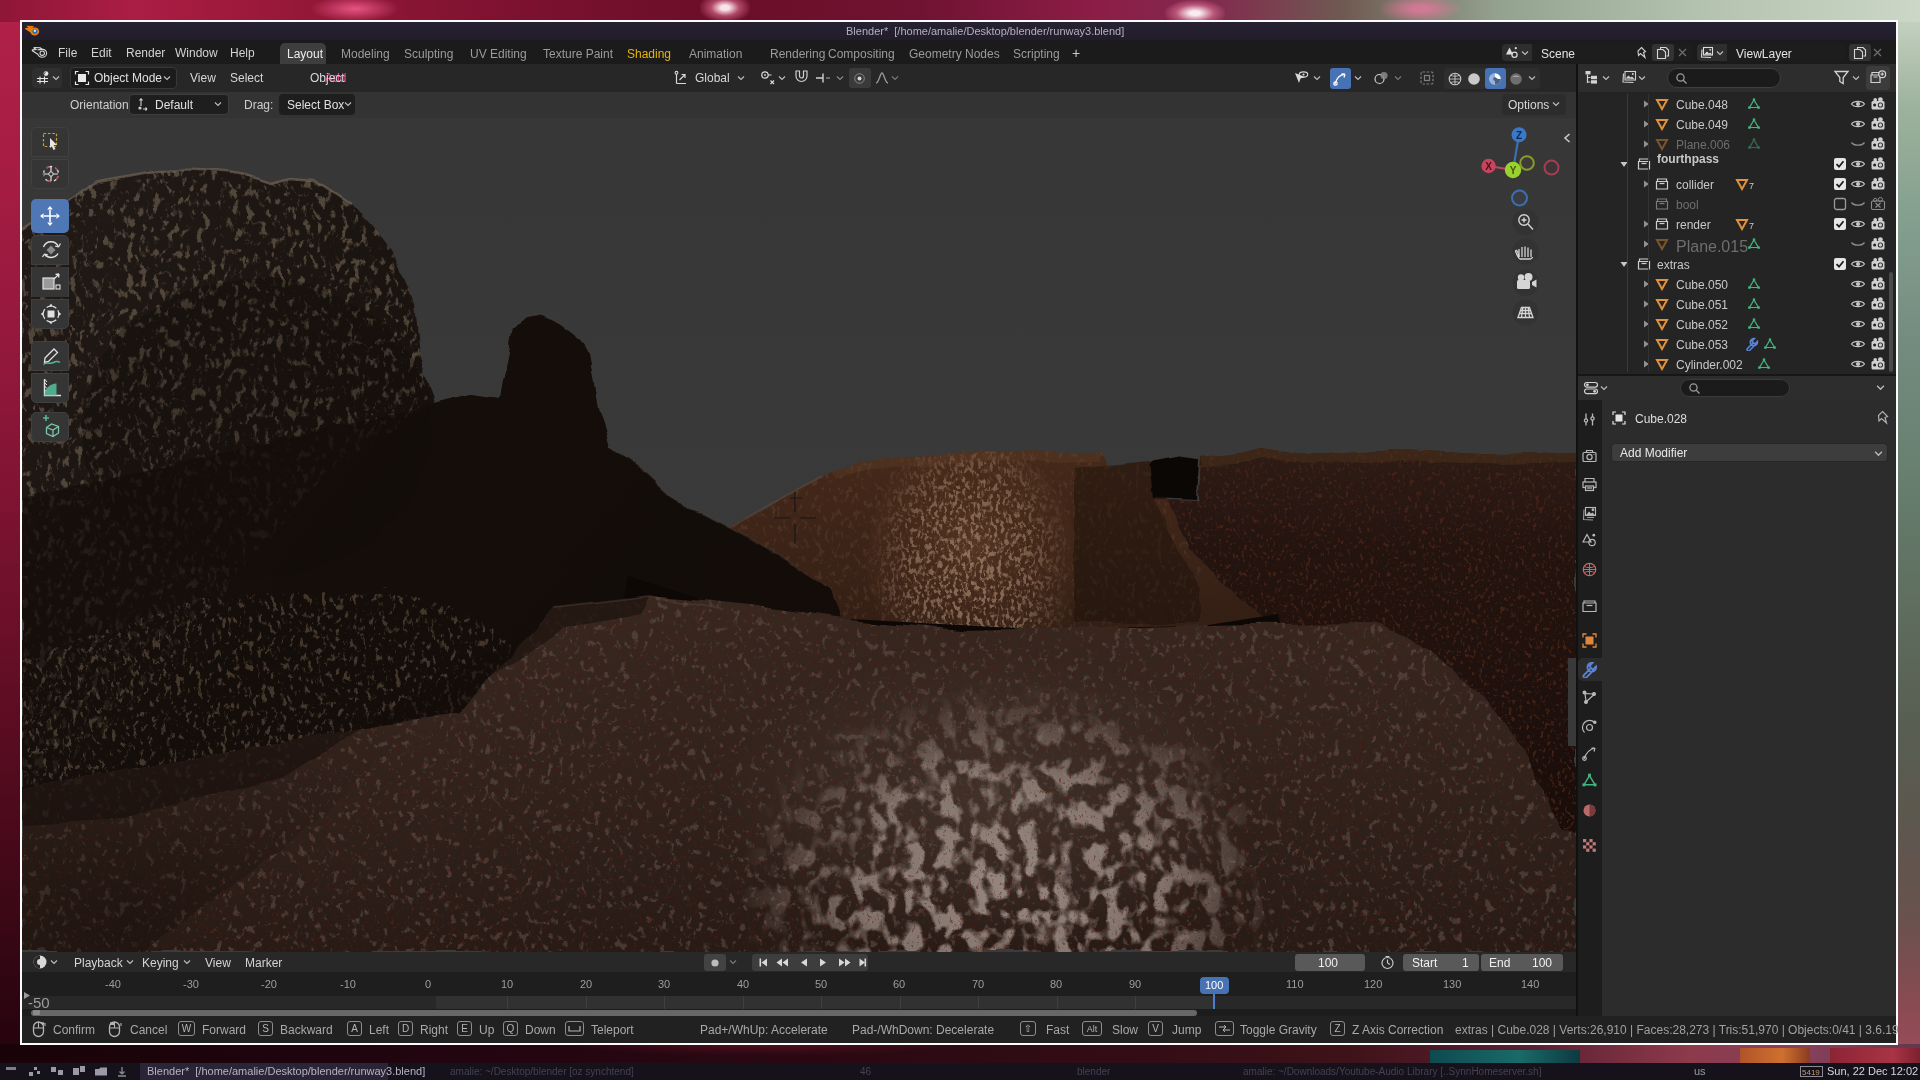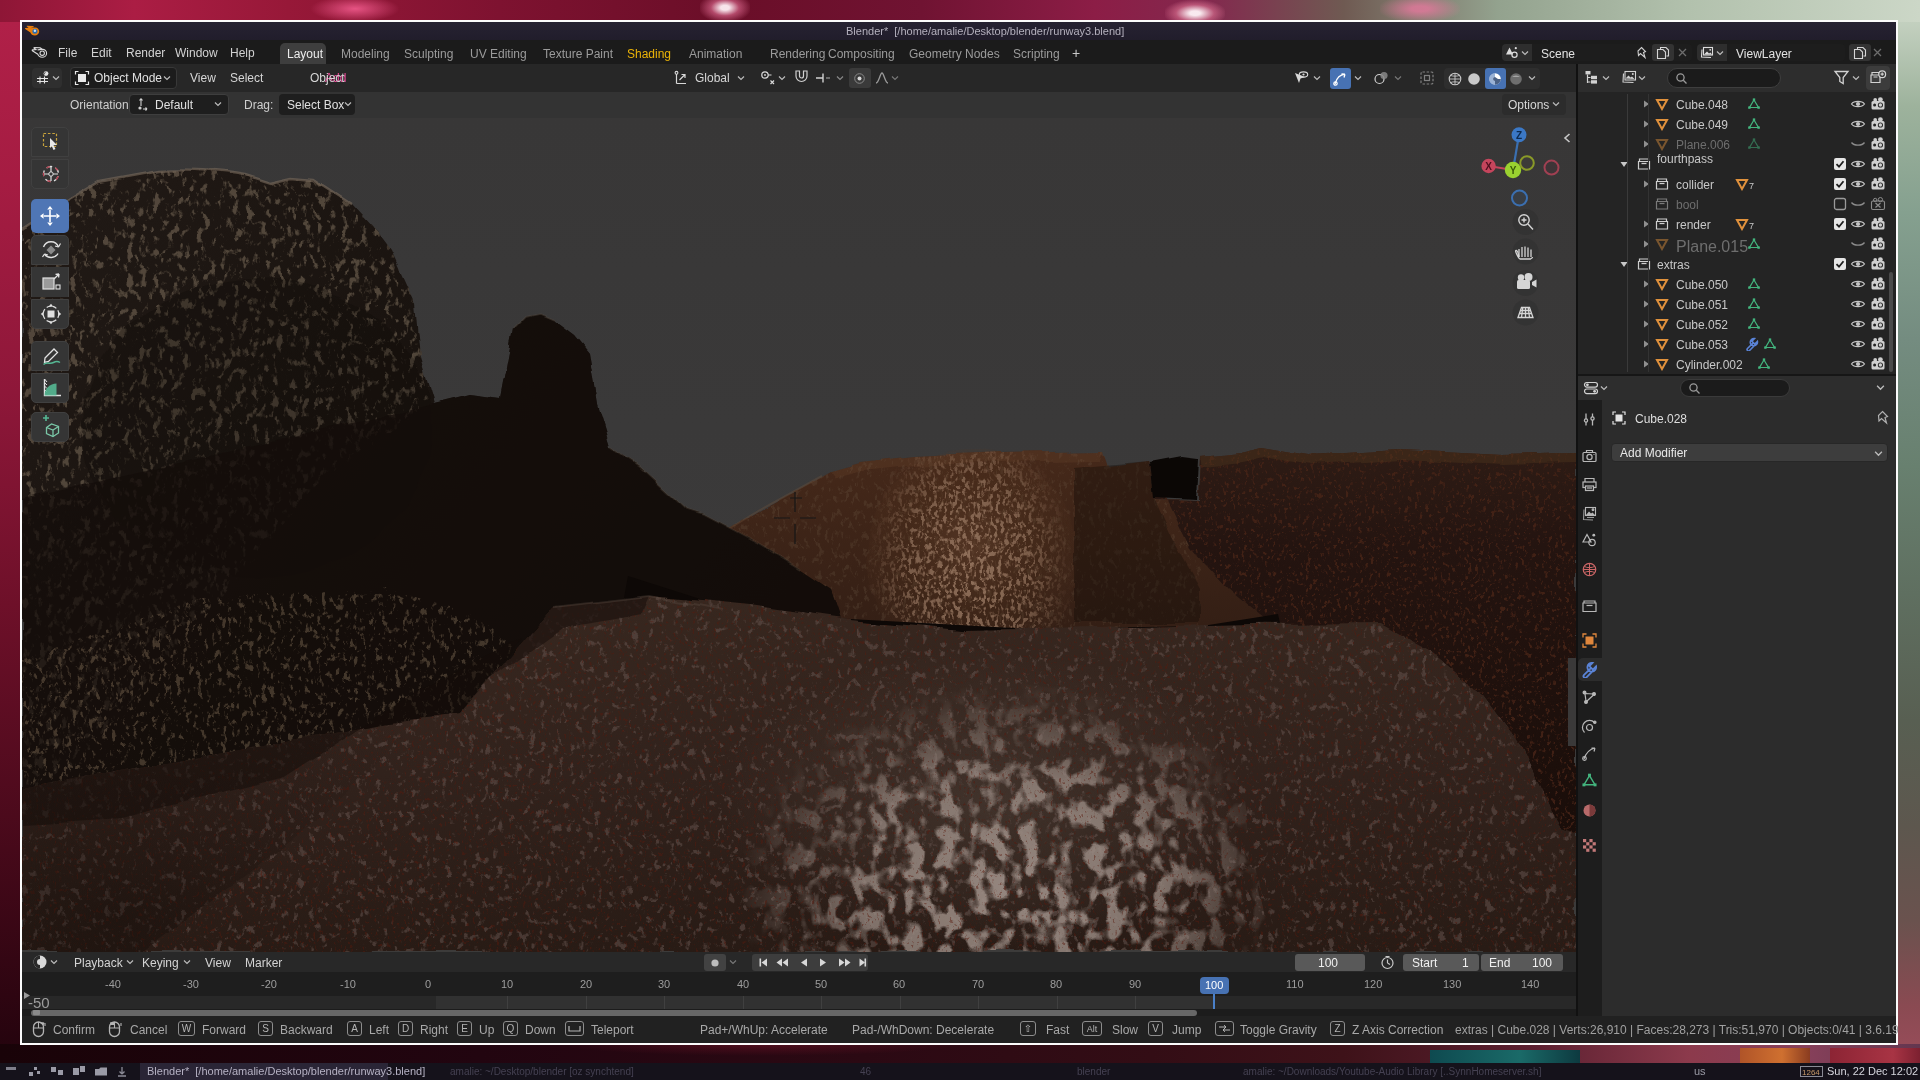--- a/index.html
+++ b/index.html
@@ -632,21 +632,21 @@
   </svg>
 <svg class="abs" style="left:1870px;top:136px;" width="16" height="16">
     <use href="#i-cam"></use>
   </svg>
 <svg class="abs" style="left:1619px;top:159px;" width="10" height="10">
     <use href="#i-arr-d"></use>
   </svg>
 <svg class="abs" style="left:1637px;top:157px;" width="14" height="14">
     <use href="#i-coll"></use>
   </svg>
-<div class="txt" style="left:1657px;top:152px;font-size:12px;color:#c8c8c8;">fourthpass</div>
+<div class="txt" style="left:1657px;top:152px;font-size:12px;color:#c8c8c8;font-weight:bold;">fourthpass</div>
 <svg class="abs" style="left:1833px;top:157px;" width="14" height="14">
     <use href="#i-chk"></use>
   </svg>
 <svg class="abs" style="left:1850px;top:156px;" width="16" height="16">
     <use href="#i-eye"></use>
   </svg>
 <svg class="abs" style="left:1870px;top:156px;" width="16" height="16">
     <use href="#i-cam"></use>
   </svg>
 <svg class="abs" style="left:1641px;top:179px;" width="10" height="10">
@@ -1123,14 +1123,14 @@
     <path d="M6 2 L6 9 M6 9 L3.5 6.5 M6 9 L8.5 6.5 M2 11 L10 11" stroke="#8a8a96" stroke-width="1.3" fill="none"></path>
   </svg>
 <div class="abs" style="left:140px;top:1063px;width:248px;height:17px;background:#2a2536;"></div>
 <div class="txt" style="left:147px;top:1065px;font-size:11px;color:#b6b2c4;">Blender*&nbsp; [/home/amalie/Desktop/blender/runway3.blend]</div>
 <div class="txt" style="left:450px;top:1066px;font-size:10px;color:#454152;">amalie: ~/Desktop/blender [oz synchtend]</div>
 <div class="txt" style="left:860px;top:1066px;font-size:10px;color:#454152;">46</div>
 <div class="txt" style="left:1077px;top:1066px;font-size:10px;color:#454152;">blender</div>
 <div class="txt" style="left:1243px;top:1066px;font-size:10px;color:#454152;">amalie: ~/Downloads/Youtube-Audio Library [..SynnHomeserver.sh]</div>
 <div class="txt" style="left:1694px;top:1065px;font-size:11px;color:#9a9aa5;">us</div>
 <div class="abs" style="left:1800px;top:1066px;width:23px;height:11px;border:1px solid #8a8a96;"></div>
-<div class="txt" style="left:1802px;top:1067.5px;font-size:8px;color:#c89a6a;">1264</div>
+<div class="txt" style="left:1802px;top:1067.5px;font-size:8px;color:#c89a6a;">5419</div>
 <div class="txt" style="left:1827px;top:1065px;font-size:11px;color:#d6d6de;">Sun, 22 Dec 12:02 tile</div>
 
 </body></html>

